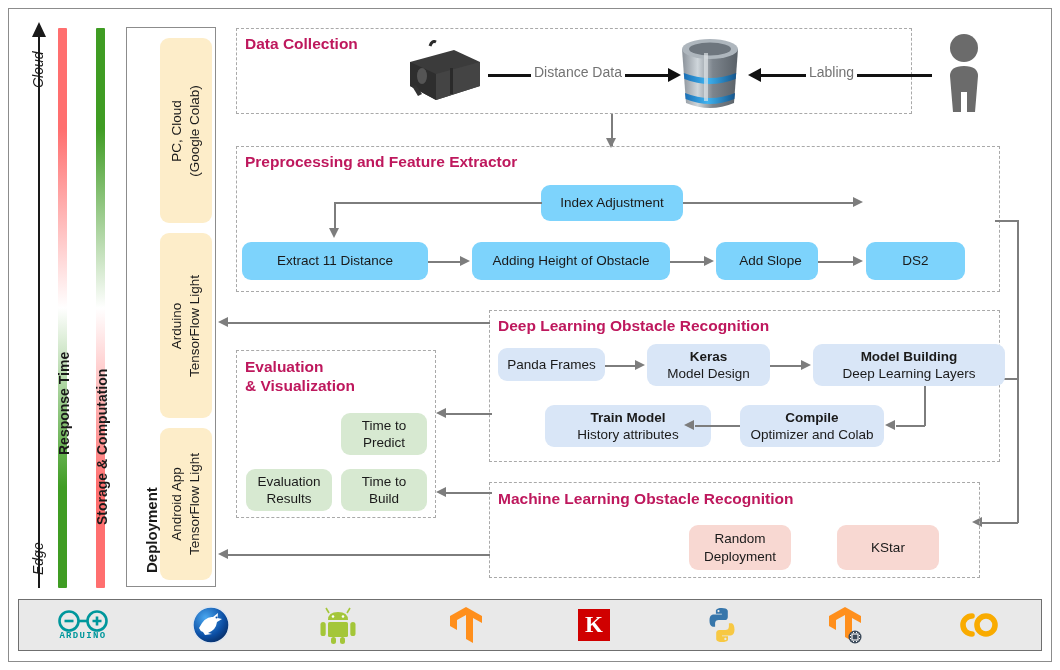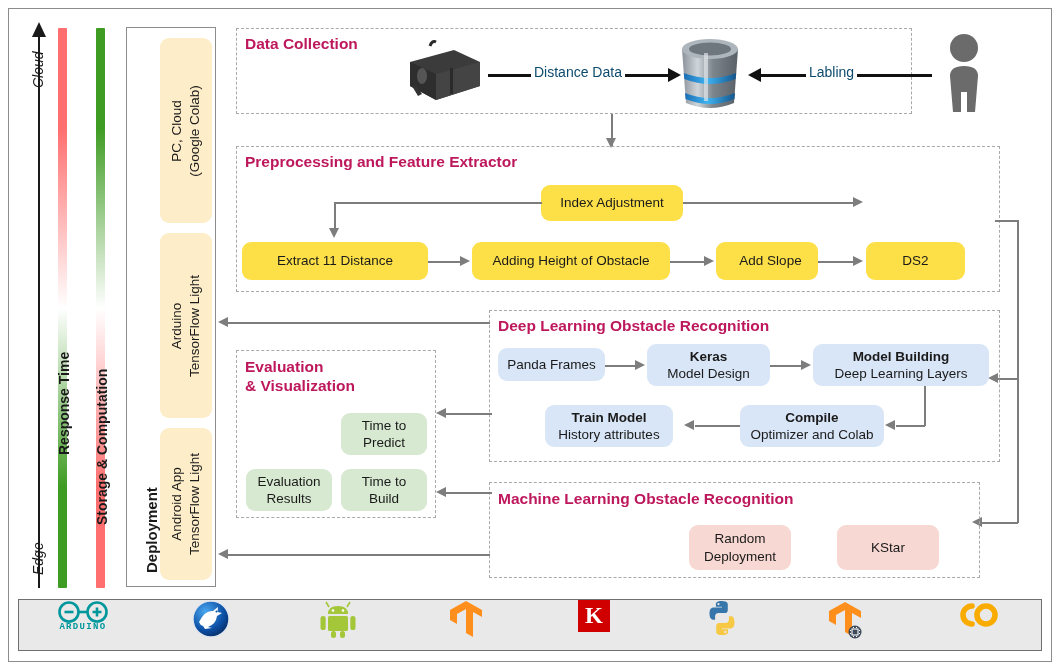--- a/index.html
+++ b/index.html
@@ -39,42 +39,42 @@
 
   
   .panel{ position:absolute; border:1.6px dashed #a9a9a9; background:transparent; }
   .panel-title{ position:absolute; font-weight:bold; color:#be185d; white-space:pre; line-height:1.25; }
 
   
   .node{ position:absolute; border-radius:9px; display:flex; flex-direction:column;
      align-items:center; justify-content:center; text-align:center;
      font-size:13.5px; color:#1a1a1a; line-height:1.28; padding:2px 4px; }
   .node .hd{ font-weight:bold; }
-  .gray{ background:#fde047; }
+  .gray{ background:#7dd3fc; }
   .blue{ background:#d9e6f7; }
   .green{ background:#d7e9d1; }
   .pink{ background:#f8d8d2; }
 
   
   .ln{ position:absolute; background:#7d7d7d; }
   .lnh{ height:1.6px; }
   .lnv{ width:1.6px; }
   .ah{ position:absolute; width:0;height:0; }
   .ah-r{ border-top:5.5px solid transparent;border-bottom:5.5px solid transparent;border-left:10px solid #7d7d7d;}
   .ah-l{ border-top:5.5px solid transparent;border-bottom:5.5px solid transparent;border-right:10px solid #7d7d7d;}
   .ah-d{ border-left:5.5px solid transparent;border-right:5.5px solid transparent;border-top:10px solid #7d7d7d;}
   .blk{ background:#111; }
   .ah-r-blk{ border-top:7px solid transparent;border-bottom:7px solid transparent;border-left:13px solid #111;}
   .ah-l-blk{ border-top:7px solid transparent;border-bottom:7px solid transparent;border-right:13px solid #111;}
-  .edge-label{ position:absolute; font-size:14px; color:#0c4a6e; background:#fff; padding:0 3px; white-space:nowrap;}
+  .edge-label{ position:absolute; font-size:14px; color:#737373; background:#fff; padding:0 3px; white-space:nowrap;}
 
   
   .logobar{ position:absolute; left:18px; top:599px; width:1024px; height:52px;
      background:#e9e9e9; border:1.5px solid #6f6f6f; display:flex; align-items:center; }
-  .logocell{ flex:1; display:flex; align-items:flex-start; justify-content:center; height:100%; }
+  .logocell{ flex:1; display:flex; align-items:center; justify-content:center; height:100%; }
 
   .arduino-wrap{ text-align:center; }
   .arduino-txt{ font-family:"Liberation Mono", monospace; font-size:9px; letter-spacing:1.3px;
      color:#00979c; font-weight:bold; margin-top:-2px; }
 
   .keras-k{ width:32px;height:32px;background:#d00000;color:#fff;font-size:23px;font-weight:bold;
      display:flex;align-items:center;justify-content:center; font-family:"Liberation Serif", serif;}
 
   svg{ display:block; }
 </style>
@@ -212,29 +212,29 @@
   <div class="panel" style="left:489px; top:310px; width:511px; height:152px;"></div>
   <div class="panel-title" style="left: 498px; top: 316px; font-size: 15.5px; white-space: pre;">Deep Learning Obstacle Recognition</div>
 
   <div class="node blue" style="left:498px; top:348px; width:107px; height:33px;">
     <div>Panda Frames</div>
   </div>
   <div class="node blue" style="left:647px; top:344px; width:123px; height:42px;">
     <div class="hd">Keras</div>
     <div>Model Design</div>
   </div>
-  <div class="node blue" style="left:813px; top:344px; width:176px; height:42px;">
+  <div class="node blue" style="left:813px; top:344px; width:192px; height:42px;">
     <div class="hd">Model Building</div>
     <div>Deep Learning Layers</div>
   </div>
   <div class="node blue" style="left:740px; top:405px; width:144px; height:42px;">
     <div class="hd">Compile</div>
     <div>Optimizer and Colab</div>
   </div>
-  <div class="node blue" style="left:545px; top:405px; width:128px; height:42px;">
+  <div class="node blue" style="left:545px; top:405px; width:166px; height:42px;">
     <div class="hd">Train Model</div>
     <div>History attributes</div>
   </div>
 
   <div class="ln lnh" style="left:605px; top:365px; width:32px;"></div>
   <div class="ah ah-r" style="left:635px; top:360px;"></div>
   <div class="ln lnh" style="left:770px; top:365px; width:32px;"></div>
   <div class="ah ah-r" style="left:801px; top:360px;"></div>
   <div class="ln lnv" style="left:924px; top:386px; height:40px;"></div>
   <div class="ln lnh" style="left:896px; top:425px; width:29px;"></div>

